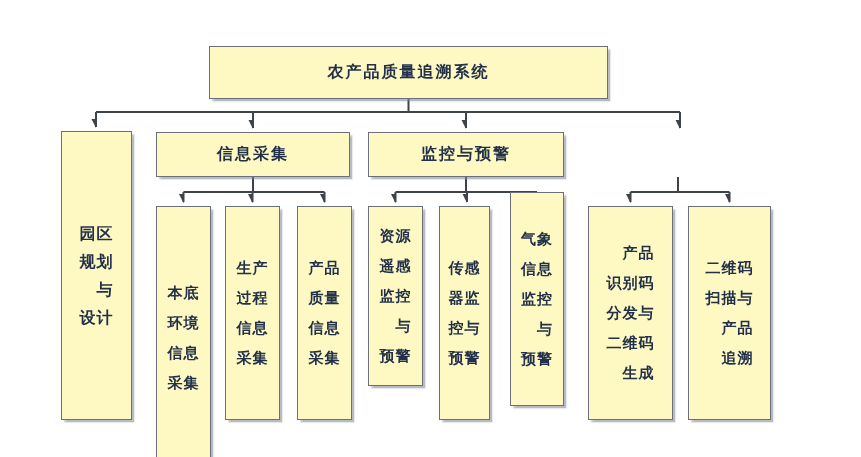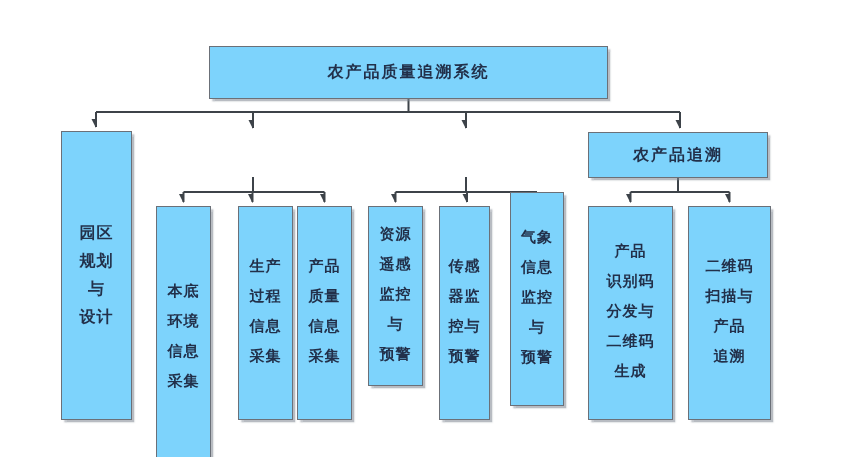--- a/index.html
+++ b/index.html
@@ -5,42 +5,41 @@
   html,body{margin:0;padding:0;background:#ffffff;}
   .canvas{
     position:relative;
     width:861px;height:457px;
     background:#ffffff;
     font-family:"DejaVu Serif","Liberation Serif",serif;
     overflow:hidden;
   }
   .box{
     position:absolute;
-    background:#7dd3fc;
+    background:#fef9c3;
     border:1.6px solid #6b7078;
     box-shadow:2.5px 2.5px 1.5px rgba(125,133,144,0.55);
     box-sizing:border-box;
     display:flex;
     align-items:center;
     justify-content:center;
     color:#22304a;
     font-weight:700;
     text-align:center;
   }
   .box.single span{
     font-size:16px;
     letter-spacing:2px;
     white-space:nowrap;
   }
   .lines{
     display:flex;
     flex-direction:column;
-    align-items:center;
+    align-items:flex-end;
     justify-content:center;
-    font-family:Liberation Mono, monospace;
   }
   .lines span{
     font-size:15px;
     line-height:30px;
     letter-spacing:1px;
     white-space:nowrap;
   }
   .park .lines span{
     font-size:16px;
     line-height:28px;
@@ -97,33 +96,36 @@
 
   <div class="box park" style="left:61px;top:131px;width:71px;height:289px">
     <div class="lines">
         <span>园区</span>
         <span>规划</span>
         <span>与</span>
         <span>设计</span>
       </div>
   </div>
 
-  <div class="box single" style="left:588px;top:132px;width:180px;height:46px">
-    <span>农产品追溯</span>
+  <div class="box single" style="left:156px;top:132px;width:194px;height:45px">
+    <span>信息采集</span>
+  </div>
+  <div class="box single" style="left:368px;top:132px;width:196px;height:45px">
+    <span>监控与预警</span>
   </div>
 
   <div class="box" style="left:156px;top:206px;width:55px;height:264px">
     <div class="lines">
         <span>本底</span>
         <span>环境</span>
         <span>信息</span>
         <span>采集</span>
       </div>
   </div>
-  <div class="box" style="left:238px;top:206px;width:55px;height:214px">
+  <div class="box" style="left:225px;top:206px;width:55px;height:214px">
     <div class="lines">
         <span>生产</span>
         <span>过程</span>
         <span>信息</span>
         <span>采集</span>
       </div>
   </div>
   <div class="box" style="left:297px;top:206px;width:55px;height:214px">
     <div class="lines">
         <span>产品</span>

